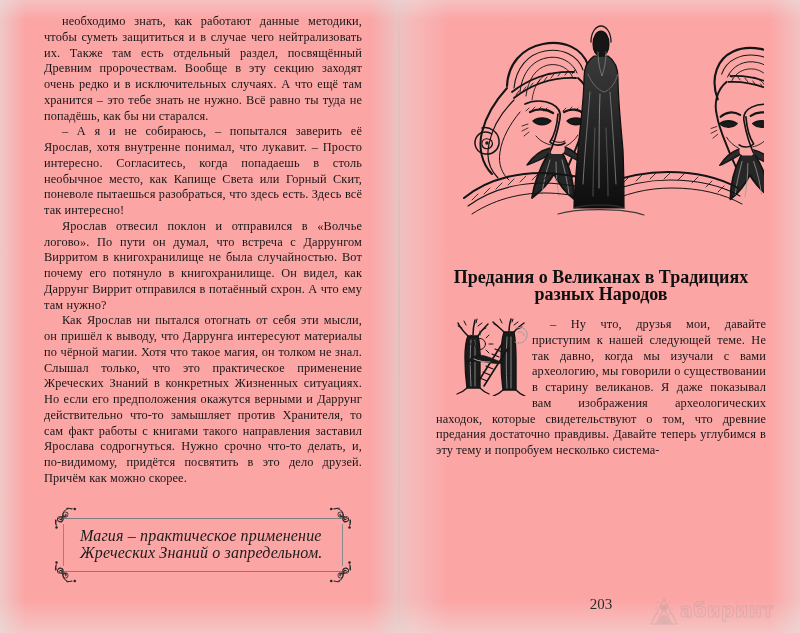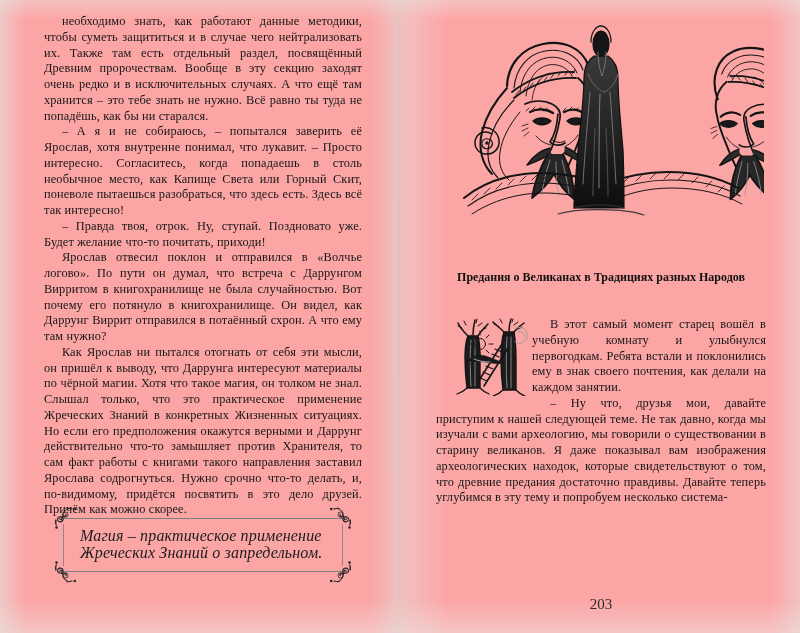--- a/index.html
+++ b/index.html
@@ -142,21 +142,21 @@
   }
   #illustration svg { width: 100%; height: 100%; display: block; }
 
   #chapter-heading {
     position: absolute;
     left: 6px;
     top: 269px;
     width: 318px;
     text-align: center;
     font-weight: bold;
-    font-size: 12px;
+    font-size: 18px;
     line-height: 16.5px;
     color: #101010;
   }
 
   #right-text {
     position: absolute;
     left: 0;
     top: 317px;
     width: 330px;
   }
@@ -218,21 +218,20 @@
 <div id="page">
 
   <div class="paper-tint"></div>
   <div class="gutter"></div>
 
   <div class="page-col page-left">
 
     <div id="left-text" class="body-text">
       <p>необходимо знать, как работают данные методики, чтобы суметь защититься и в случае чего нейтрализовать их. Также там есть отдельный раздел, посвящённый Древним пророчествам. Вообще в эту секцию заходят очень редко и в исключительных случаях. А что ещё там хранится – это тебе знать не нужно. Всё равно ты туда не попадёшь, как бы ни старался.</p>
       <p>– А я и не собираюсь, – попытался заверить её Ярослав, хотя внутренне понимал, что лукавит. – Просто интересно. Согласитесь, когда попадаешь в столь необычное место, как Капище Света или Горный Скит, поневоле пытаешься разобраться, что здесь есть. Здесь всё так интересно!</p>
-      <p>– Правда твоя, отрок. Ну, ступай. Поздновато уже. Будет желание что-то почитать, приходи!</p>
       <p>Ярослав отвесил поклон и отправился в «Волчье логово». По пути он думал, что встреча с Даррунгом Вирритом в книгохранилище не была случайностью. Вот почему его потянуло в книгохранилище. Он видел, как Даррунг Виррит отправился в потаённый схрон. А что ему там нужно?</p>
       <p>Как Ярослав ни пытался отогнать от себя эти мысли, он пришёл к выводу, что Даррунга интересуют материалы по чёрной магии. Хотя что такое магия, он толком не знал. Слышал только, что это практическое применение Жреческих Знаний в конкретных Жизненных ситуациях. Но если его предположения окажутся верными и Даррунг действительно что-то замышляет против Хранителя, то сам факт работы с книгами такого направления заставил Ярослава содрогнуться. Нужно срочно что-то делать, и, по-видимому, придётся посвятить в это дело друзей. Причём как можно скорее.</p>
     </div>
 
     <div id="definition-box">
       <div class="frame-line top"></div>
       <div class="frame-line bot"></div>
       <div class="frame-side lft"></div>
       <div class="frame-side rgt"></div>
 
@@ -479,21 +478,35 @@
             <g fill="#1a1a1a" stroke="#141414" stroke-width="0.7" stroke-linecap="round">
               <path d="M2 9 C6 4 12 2 19 4 C26 6 32 9 37 11 C31 12 25 11 19 10
                        C13 9 7 10 2 9 Z"></path>
               <path d="M8 7 C12 9 18 10 24 10" fill="none" stroke="#ffffff" stroke-width="0.6"></path>
               <path d="M1 9 l-1 2 M3 11 l2 2" fill="none"></path>
             </g>
           </svg>
         </div>
       </div>
 
-      <p>В этот самый момент старец вошёл в учебную комнату и улыбнулся первогодкам. Ребята встали и поклонились ему в знак своего почтения, как делали на каждом занятии.</p>
       <p>– Ну что, друзья мои, давайте приступим к нашей следующей теме. Не так давно, когда мы изучали с вами археологию, мы говорили о существовании в старину великанов. Я даже показывал вам изображения археологических находок, которые свидетельствуют о том, что древние предания достаточно правдивы. Давайте теперь углубимся в эту тему и попробуем несколько система-</p>
     </div>
 
     <div id="page-number">203</div>
   </div>
 
+  <div id="watermark">
+    <div class="wm-mark">
+      <svg viewBox="0 0 34 30" xmlns="http://www.w3.org/2000/svg">
+        <g stroke="#9a9a9a" fill="none" stroke-width="1.2" stroke-linejoin="round">
+          <path d="M3 28 L16 3 L29 28 Z"></path>
+          <path d="M8 28 L16 13 L24 28"></path>
+          <circle cx="16" cy="12" r="3.2" fill="#9a9a9a" stroke="none"></circle>
+          <path d="M16 5 v-3 M16 19 v3 M9 12 h-3 M23 12 h3
+                   M11 7 l-2-2 M21 7 l2-2 M11 17 l-2 2 M21 17 l2 2" stroke-width="0.9"></path>
+          <path d="M9 28 q3.5 -9 7 -9 q3.5 0 7 9" fill="#9a9a9a" stroke="none" opacity="0.85"></path>
+        </g>
+      </svg>
+    </div>
+    <div class="wm-text">абиринт</div>
+  </div>
 
 </div>
 
 </body></html>

